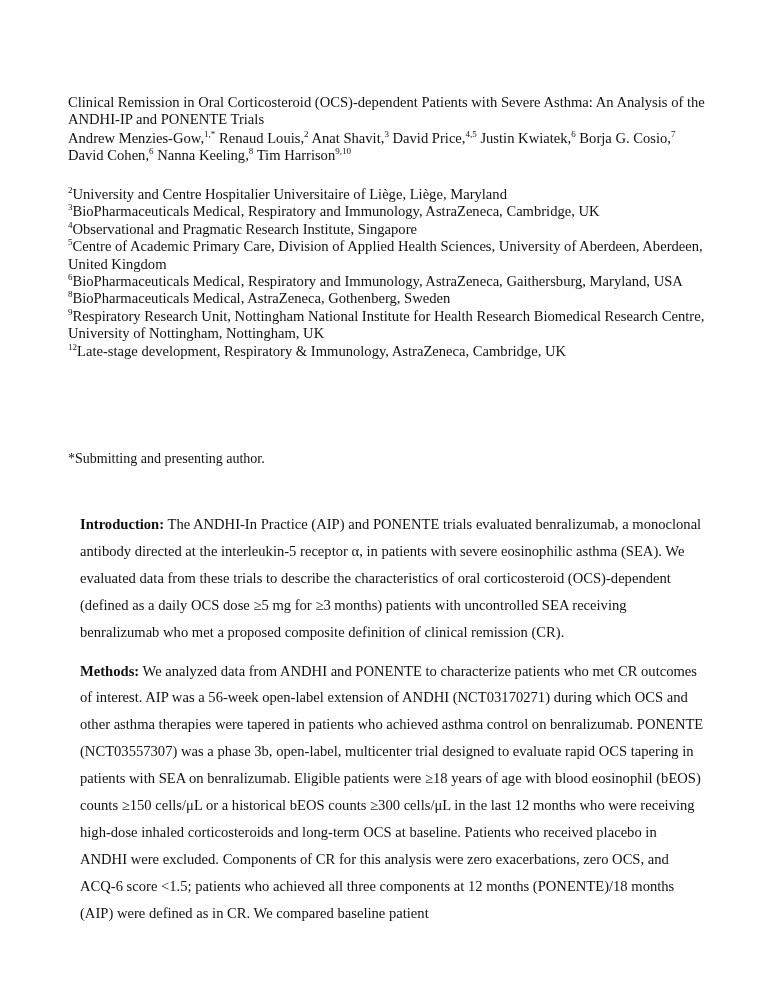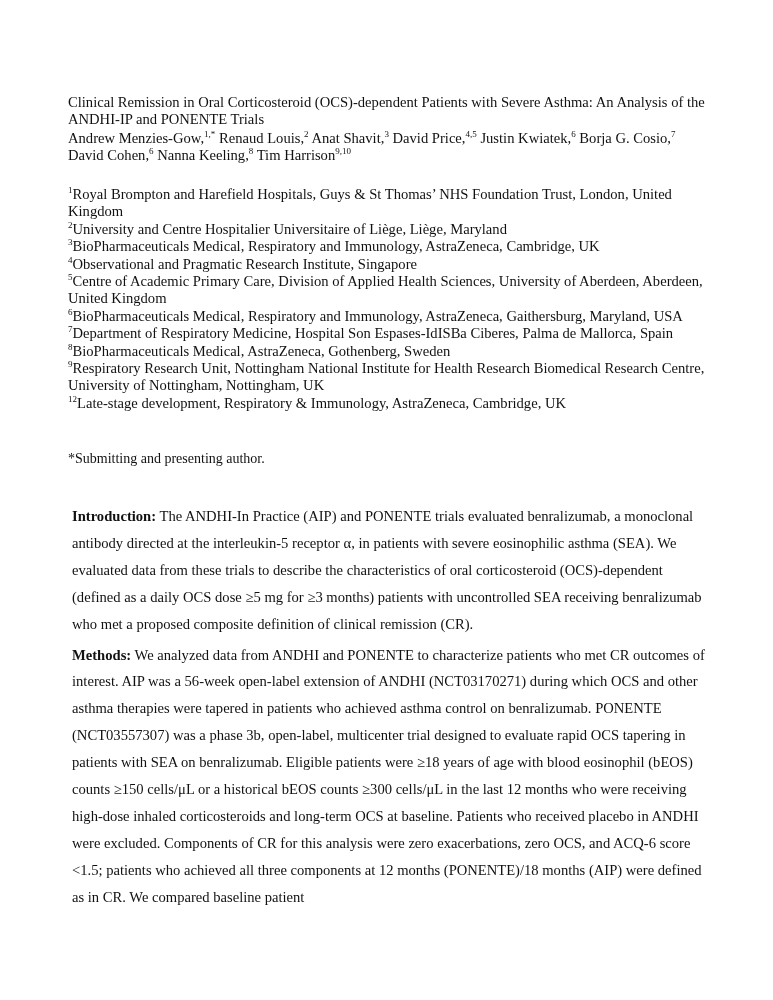--- a/index.html
+++ b/index.html
@@ -7,41 +7,39 @@
          font-family: "Liberation Serif", "DejaVu Serif", serif; color: #111; }
   .page { position: absolute; left: 68px; top: 0; width: 650px; }
   .title { position: absolute; top: 94px; left: 0; width: 650px; font-weight: normal;
            font-size: 14.6px; line-height: 17px; }
   .authors { position: absolute; top: 130px; left: 0; width: 650px; font-size: 14.6px; line-height: 17px; }
   sup { font-size: 9px; line-height: 0; vertical-align: 6px; }
   .affils { position: absolute; top: 186px; left: 0; width: 650px; font-size: 14.6px; line-height: 17.4px; }
   .affil { display: block; }
   .note { position: absolute; top: 450px; left: 0; font-size: 14px; line-height: 17px; }
   .abstract { position: absolute; top: 499px; left: 0; width: 650px; font-size: 14.6px; line-height: 26.9px; }
-  .abstract p { margin: 4px; }
+  .abstract p { margin: 12px; }
   .label { font-weight: bold; }
 </style>
 </head>
 <body>
 
 <div class="page">
   <div class="title">Clinical Remission in Oral Corticosteroid (OCS)-dependent Patients with Severe Asthma: An Analysis of the ANDHI-IP and PONENTE Trials</div>
 
   <div class="authors">
     <span><span>Andrew Menzies-Gow,</span><sup>1,*</sup></span><span><span> Renaud Louis,</span><sup>2</sup></span><span><span> Anat Shavit,</span><sup>3</sup></span><span><span> David Price,</span><sup>4,5</sup></span><span><span> Justin Kwiatek,</span><sup>6</sup></span><span><span> Borja G. Cosio,</span><sup>7</sup></span><br><span><span> David Cohen,</span><sup>6</sup></span><span><span> Nanna Keeling,</span><sup>8</sup></span><span><span> Tim Harrison</span><sup>9,10</sup></span>
   </div>
 
   <div class="affils">
-    <span class="affil"><sup>1</sup><span>Royal Brompton and Harefield Hospitals, Guys &amp; St Thomas’ NHS Foundation Trust, London, United Kingdom</span></span>
     <span class="affil"><sup>2</sup><span>University and Centre Hospitalier Universitaire of Liège, Liège, Maryland</span></span>
     <span class="affil"><sup>3</sup><span>BioPharmaceuticals Medical, Respiratory and Immunology, AstraZeneca, Cambridge, UK</span></span>
     <span class="affil"><sup>4</sup><span>Observational and Pragmatic Research Institute, Singapore</span></span>
     <span class="affil"><sup>5</sup><span>Centre of Academic Primary Care, Division of Applied Health Sciences, University of Aberdeen, Aberdeen, United Kingdom</span></span>
     <span class="affil"><sup>6</sup><span>BioPharmaceuticals Medical, Respiratory and Immunology, AstraZeneca, Gaithersburg, Maryland, USA</span></span>
-    <span class="affil"><sup>7</sup><span>Department of Respiratory Medicine, Hospital Son Espases-IdISBa Ciberes, Palma de Mallorca, Spain</span></span>
     <span class="affil"><sup>8</sup><span>BioPharmaceuticals Medical, AstraZeneca, Gothenberg, Sweden</span></span>
     <span class="affil"><sup>9</sup><span>Respiratory Research Unit, Nottingham National Institute for Health Research Biomedical Research Centre, University of Nottingham, Nottingham, UK</span></span>
     <span class="affil"><sup>12</sup><span>Late-stage development, Respiratory &amp; Immunology, AstraZeneca, Cambridge, UK</span></span>
   </div>
 
   <div class="note">*Submitting and presenting author.</div>
 
   <div class="abstract">
     <p><span class="label">Introduction:</span><span> The ANDHI-In Practice (AIP) and PONENTE trials evaluated benralizumab, a monoclonal antibody directed at the interleukin-5 receptor α, in patients with severe eosinophilic asthma (SEA). We evaluated data from these trials to describe the characteristics of oral corticosteroid (OCS)-dependent (defined as a daily OCS dose ≥5 mg for ≥3 months) patients with uncontrolled SEA receiving benralizumab who met a proposed composite definition of clinical remission (CR).</span></p>
     <p><span class="label">Methods:</span><span> We analyzed data from ANDHI and PONENTE to characterize patients who met CR outcomes of interest. AIP was a 56-week open-label extension of ANDHI (NCT03170271) during which OCS and other asthma therapies were tapered in patients who achieved asthma control on benralizumab. PONENTE (NCT03557307) was a phase 3b, open-label, multicenter trial designed to evaluate rapid OCS tapering in patients with SEA on benralizumab. Eligible patients were ≥18 years of age with blood eosinophil (bEOS) counts ≥150 cells/μL or a historical bEOS counts ≥300 cells/μL in the last 12 months who were receiving high-dose inhaled corticosteroids and long-term OCS at baseline. Patients who received placebo in ANDHI were excluded. Components of CR for this analysis were zero exacerbations, zero OCS, and ACQ-6 score &lt;1.5; patients who achieved all three components at 12 months (PONENTE)/18 months (AIP) were defined as in CR. We compared baseline patient</span></p>

